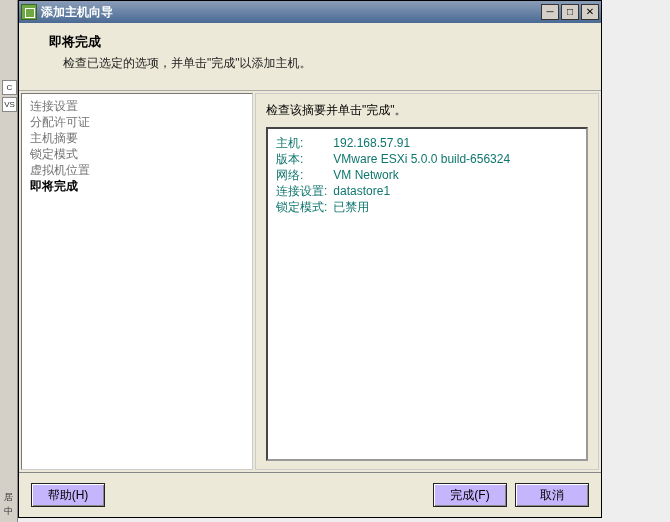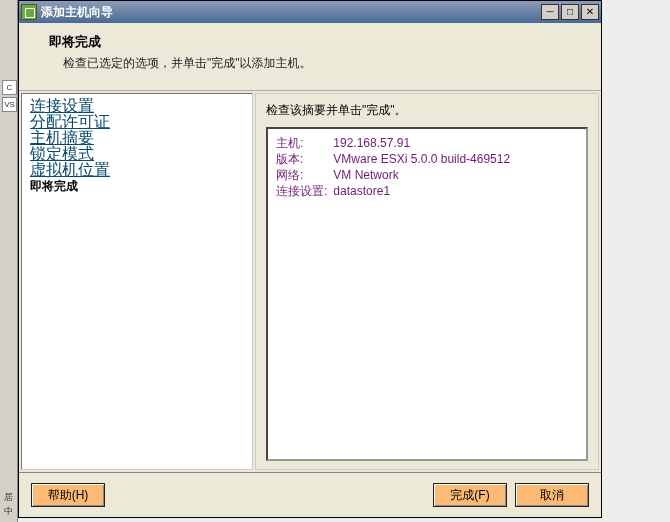--- a/index.html
+++ b/index.html
@@ -108,23 +108,22 @@
     gap: 2px;
     min-height: 0;
   }
   .nav-panel {
     width: 232px;
     background: #fff;
     border: 1px inset #ccc;
     padding: 4px 8px;
   }
   .nav-panel .navlink {
-    color: #0c4a6e;
-    text-decoration: underline;
-    font-size: 16px;
+    color: #737373;
+    font-size: 12px;
     line-height: 16px;
     cursor: pointer;
     display: block;
   }
   .nav-panel .navcurrent {
     color: #000;
     font-weight: bold;
     font-size: 12px;
     line-height: 16px;
     display: block;
@@ -141,38 +140,38 @@
   .content-panel .instruct {
     font-size: 12px;
     color: #000;
   }
   .summary-box {
     flex: 1;
     background: #fff;
     border: 2px inset #999;
     padding: 6px 8px;
     font-size: 12px;
-    color: #701a75;
+    color: #0f766e;
     line-height: 16px;
     overflow: auto;
   }
   .summary-box table { border-collapse: collapse; }
   .summary-box td { padding: 0 6px 0 0; vertical-align: top; white-space: nowrap; }
   .footer-bar {
     border-top: 1px solid #888;
     background: #ece9d8;
     padding: 10px 12px;
     display: flex;
     align-items: center;
   }
   .footer-bar .spacer { flex: 1; }
   .btn {
     min-width: 74px;
     height: 24px;
-    background: #fdba74;
+    background: #c4b5fd;
     border: 1px solid #222;
     box-shadow: inset 1px 1px 0 #fff, inset -1px -1px 0 #888;
     font-size: 12px;
     padding: 0 10px;
     margin-left: 8px;
     cursor: pointer;
     display: inline-flex;
     align-items: center;
     justify-content: center;
   }
@@ -220,29 +219,33 @@
       <div class="instruct">检查该摘要并单击"完成"。</div>
       <div class="summary-box">
         <table>
           <tbody>
               <tr>
             <td>主机:</td>
             <td>192.168.57.91</td>
           </tr>
           <tr>
             <td>版本:</td>
-            <td>VMware ESXi 5.0.0 build-469512</td>
+            <td>VMware ESXi 5.0.0 build-656324</td>
           </tr>
           <tr>
             <td>网络:</td>
             <td>VM Network</td>
           </tr>
           <tr>
             <td>连接设置:</td>
             <td>datastore1</td>
+          </tr>
+          <tr>
+            <td>锁定模式:</td>
+            <td>已禁用</td>
           </tr>
         </tbody>
           </table>
       </div>
     </div>
 
   </div>
 
   <div class="footer-bar">
     <button class="btn help">帮助(H)</button>

